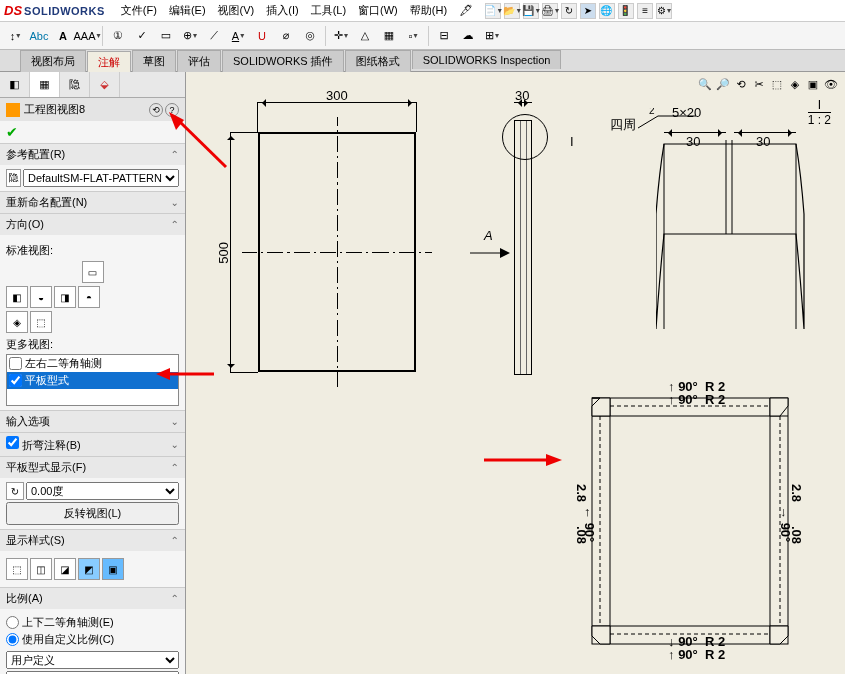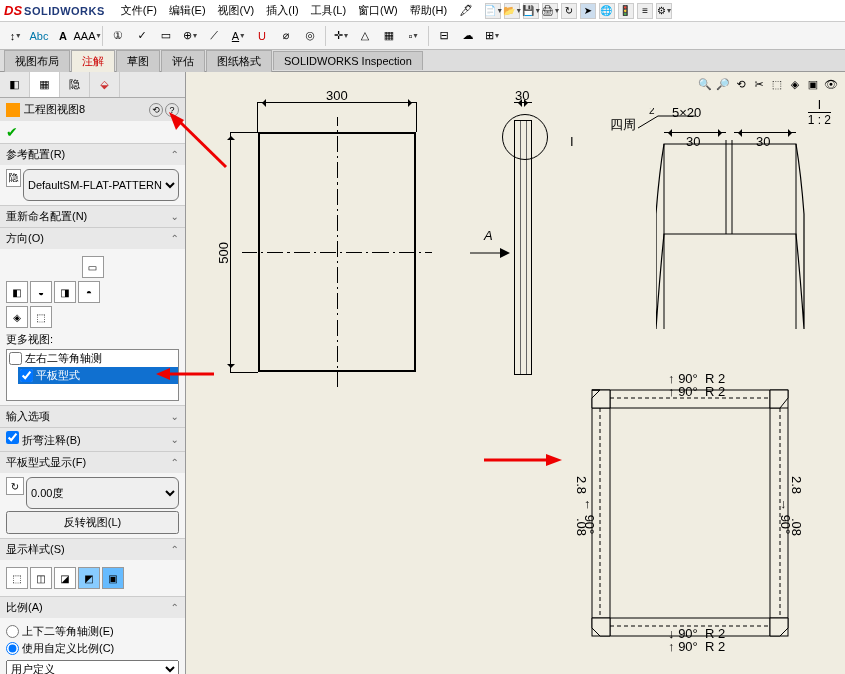--- a/index.html
+++ b/index.html
@@ -9,47 +9,47 @@
 .logo-sw { font-size:11px; letter-spacing:0.5px; }
 .logo-s { color:#d00; font-weight:bold; font-style:italic; font-size:13px; }
 .logo-b { color:#203a79; font-weight:bold; }
 .menu-item { font-size:11px; padding:0 6px; cursor:pointer; }
 .mtools { display:flex; gap:3px; margin-left:6px; align-items:center; }
 .ticon { width:16px; height:16px; display:inline-flex; align-items:center; justify-content:center; font-size:10px; background:#eee; border:1px solid #ccc; }
 .dd { font-size:8px; margin-left:1px; color:#444; }
 .toolbar2 { height:28px; background:#f5f5f5; border-bottom:1px solid #bbb; display:flex; align-items:center; padding:0 4px; gap:2px; }
 .tb2-icon { width:22px; height:22px; display:inline-flex; align-items:center; justify-content:center; font-size:11px; border:1px solid transparent; }
 .sep { width:1px; height:20px; background:#ccc; margin:0 2px; }
-.tabbar { height:22px; background:#ddd; display:flex; align-items:center; border-bottom:1px solid #999; padding-left:4px; }
+.tabbar { height:22px; background:#ddd; display:flex; align-items:flex-start; border-bottom:1px solid #999; padding-left:20px; }
 .tab { font-size:11px; padding:3px 10px; background:#ccc; border:1px solid #aaa; border-bottom:none; margin-right:1px; cursor:pointer; }
 .tab.active { background:#f0ede1; border-bottom:1px solid #f0ede1; position:relative; top:1px; }
 .tab.red { color:#c00; }
 .workspace { display:flex; height:602px; }
 .sidepanel { width:186px; background:#f5f5f5; border-right:1px solid #999; overflow-y:auto; position:relative; }
 .sp-tabs { height:26px; display:flex; border-bottom:1px solid #aaa; background:#e8e8e8; }
 .sp-tab { width:30px; display:flex; align-items:center; justify-content:center; border-right:1px solid #ccc; font-size:11px; }
 .sp-tab.active { background:#fff; }
 .sp-title { padding:4px 6px; font-size:11px; display:flex; align-items:center; gap:4px; background:#e4e4e4; }
 .sp-title-icon { width:14px; height:14px; background:#f90; display:inline-block; }
 .help-icons { margin-left:auto; display:flex; gap:2px; }
 .help-i { width:14px; height:14px; border:1px solid #888; border-radius:7px; font-size:9px; display:flex; align-items:center; justify-content:center; }
 .ok-row { padding:2px 6px; }
 .ok-check { color:#0a0; font-size:14px; }
 .section { border-top:1px solid #ccc; }
 .sec-hdr { padding:3px 6px; font-size:11px; display:flex; align-items:center; justify-content:space-between; background:#e8e8e8; cursor:pointer; }
 .sec-hdr .chev { font-size:10px; color:#666; }
 .sec-body { padding:4px 6px; font-size:11px; }
 .combo { display:flex; gap:2px; }
-.combo select,.combo input { flex:1; font-size:11px; height:32px;border-radius:6px; }
+.combo select,.combo input { flex:1; font-size:11px; height:18px; }
 .lbl { font-size:11px; margin:4px 0 2px; }
 .btn-row { display:flex; gap:2px; margin:3px 0; flex-wrap:wrap; }
 .sqbtn { width:22px; height:22px; border:1px solid #999; background:#fff; display:inline-flex; align-items:center; justify-content:center; font-size:10px; }
 .listbox { border:1px solid #888; background:#fff; font-size:11px; height:52px; overflow:hidden; }
 .listrow { display:flex; align-items:center; padding:1px 2px; }
-.listrow.sel { background:#1070d0; color:#fff;margin-left:11px; }
+.listrow.sel { background:#1070d0; color:#fff; }
 .listrow input[type=checkbox] { margin-right:3px; }
 .txtbtn { width:100%; font-size:11px; padding:2px; margin-top:2px; }
 .radio-row { display:flex; align-items:center; gap:3px; font-size:11px; margin:2px 0; }
 .canvas { flex:1; background:#f0ede1; position:relative; }
 .vtool { position:absolute; top:4px; right:6px; display:flex; gap:2px; }
 .vtool span { width:16px; height:16px; font-size:11px; display:flex; align-items:center; justify-content:center; }
 .scale-lbl { position:absolute; top:26px; right:14px; font-size:12px; }
 .dim { font-size:13px; position:absolute; }
 .dimline-h { position:absolute; height:8px; border-top:1px solid #000; }
 .dimline-h::before,.dimline-h::after { content:''; position:absolute; top:-4px; width:0; height:0; border:4px solid transparent; }
@@ -58,21 +58,21 @@
 .dimline-v { position:absolute; width:8px; border-left:1px solid #000; }
 .dimline-v::before,.dimline-v::after { content:''; position:absolute; left:-4px; width:0; height:0; border:4px solid transparent; }
 .dimline-v::before { top:0; border-bottom-color:#000; }
 .dimline-v::after { bottom:0; border-top-color:#000; }
 .rect-main { position:absolute; width:158px; height:240px; border:2.5px solid #000; top:60px; left:72px; }
 .rect-cl-h { position:absolute; width:190px; height:0; left:56px; top:180px; border-top:1px solid #000; border-image:repeating-linear-gradient(90deg,#000 0 16px,transparent 16px 20px,#000 20px 22px,transparent 22px 26px) 1; }
 .rect-cl-v { position:absolute; height:270px; width:0; left:151px; top:45px; border-left:1px solid #000; border-image:repeating-linear-gradient(0deg,#000 0 16px,transparent 16px 20px,#000 20px 22px,transparent 22px 26px) 1; }
 .side-view { position:absolute; left:328px; top:48px; }
 .det-circle { position:absolute; width:46px; height:46px; border:1px solid #000; border-radius:50%; left:316px; top:42px; }
 .top-r { position:absolute; left:470px; top:62px; }
-.flat { position:absolute; left:396px; top:296px; }
+.flat { position:absolute; left:396px; top:304px;font-weight:bold; }
 .arrow-red { position:absolute; }
 .arrow-red svg { overflow:visible; }
 .midsplit { position:absolute; left:184px; top:0; bottom:0; width:6px; cursor:ew-resize; }
 .midsplit::after{content:'';position:absolute;left:2px;top:50%;width:2px;height:20px;background:#888;}
 </style>
 </head>
 <body>
 
 <div class="menubar">
   <div class="logo">
@@ -130,20 +130,21 @@
   <span class="tb2-icon">⊟</span>
   <span class="tb2-icon">☁</span>
   <span class="tb2-icon">⊞<span class="dd">▾</span></span>
 </div>
 
 <div class="tabbar">
   <div class="tab">视图布局</div>
   <div class="tab active red">注解</div>
   <div class="tab">草图</div>
   <div class="tab">评估</div>
+  <div class="tab">SOLIDWORKS 插件</div>
   <div class="tab">图纸格式</div>
   <div class="tab">SOLIDWORKS Inspection</div>
 </div>
 
 <div class="workspace">
 
   <div class="sidepanel">
     <div class="sp-tabs">
       <div class="sp-tab">◧</div>
       <div class="sp-tab active">▦</div>
@@ -179,20 +180,21 @@
           <span class="chev">⌄</span>
         </div>
     </div>
 
     <div class="section">
       <div class="sec-hdr">
           <span>方向(O)</span>
           <span class="chev">⌃</span>
         </div>
       <div class="sec-body">
+        <div class="lbl">标准视图:</div>
         <div class="btn-row" style="justify-content:center">
             <span class="sqbtn">▭</span>
           </div>
         <div class="btn-row">
           <span class="sqbtn">◧</span>
           <span class="sqbtn">◒</span>
           <span class="sqbtn">◨</span>
           <span class="sqbtn">◓</span>
         </div>
         <div class="btn-row">

